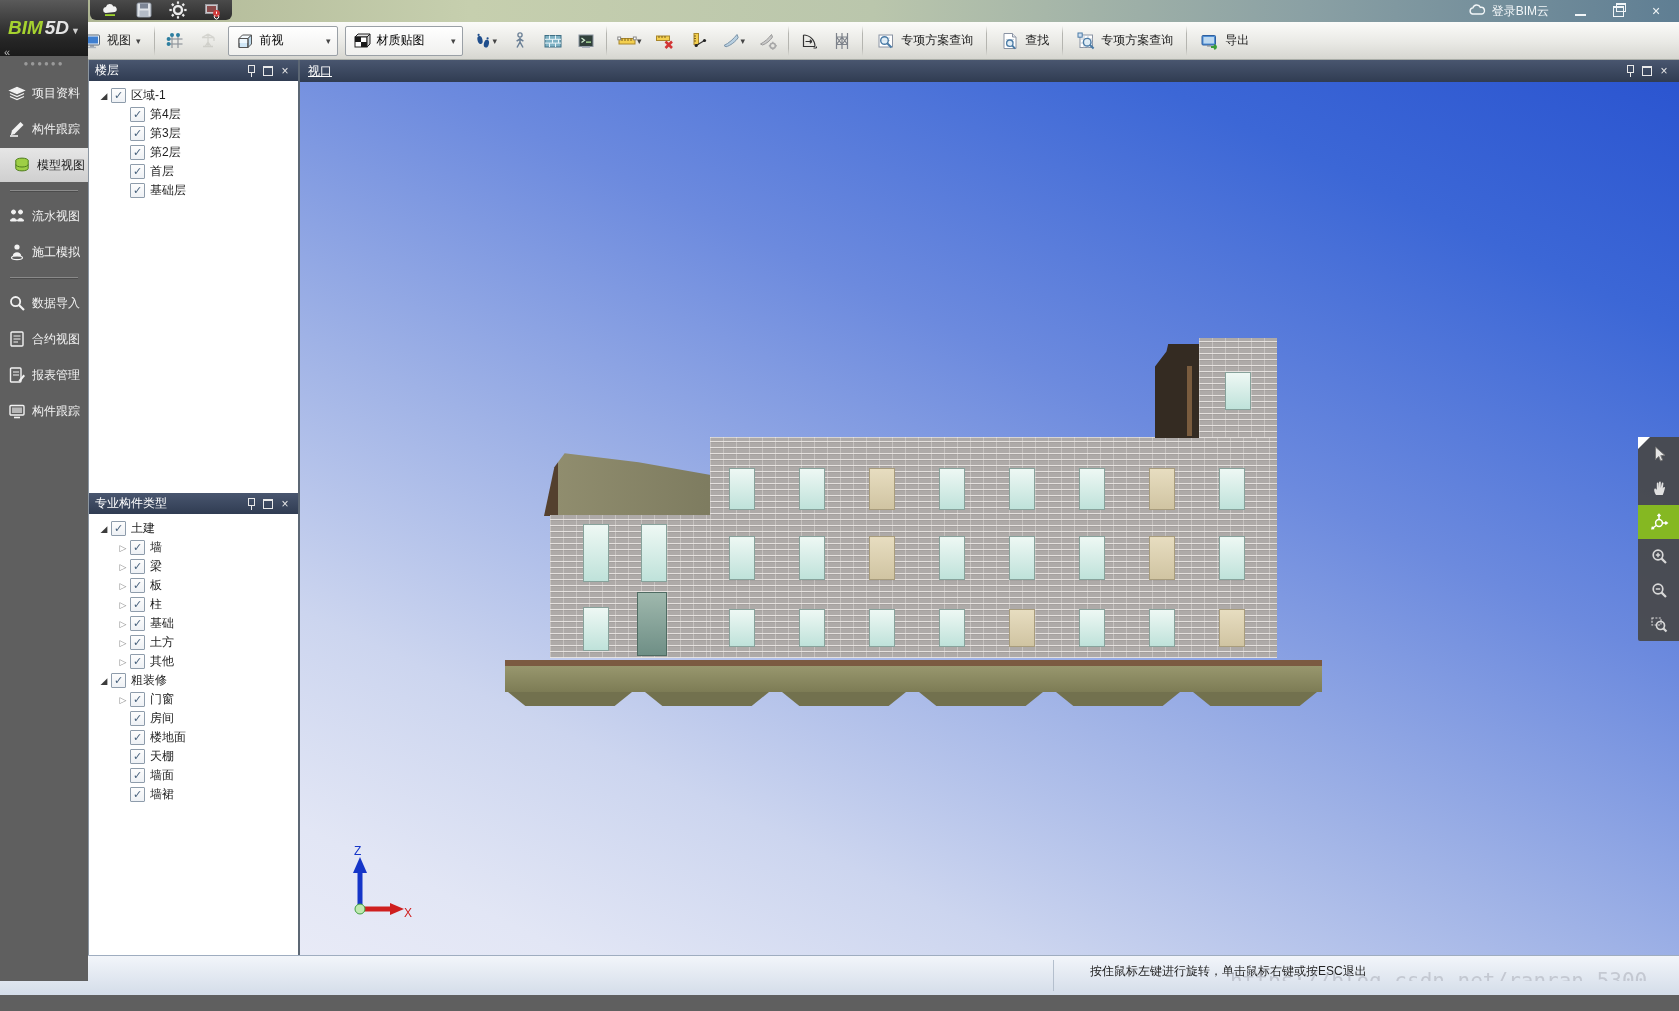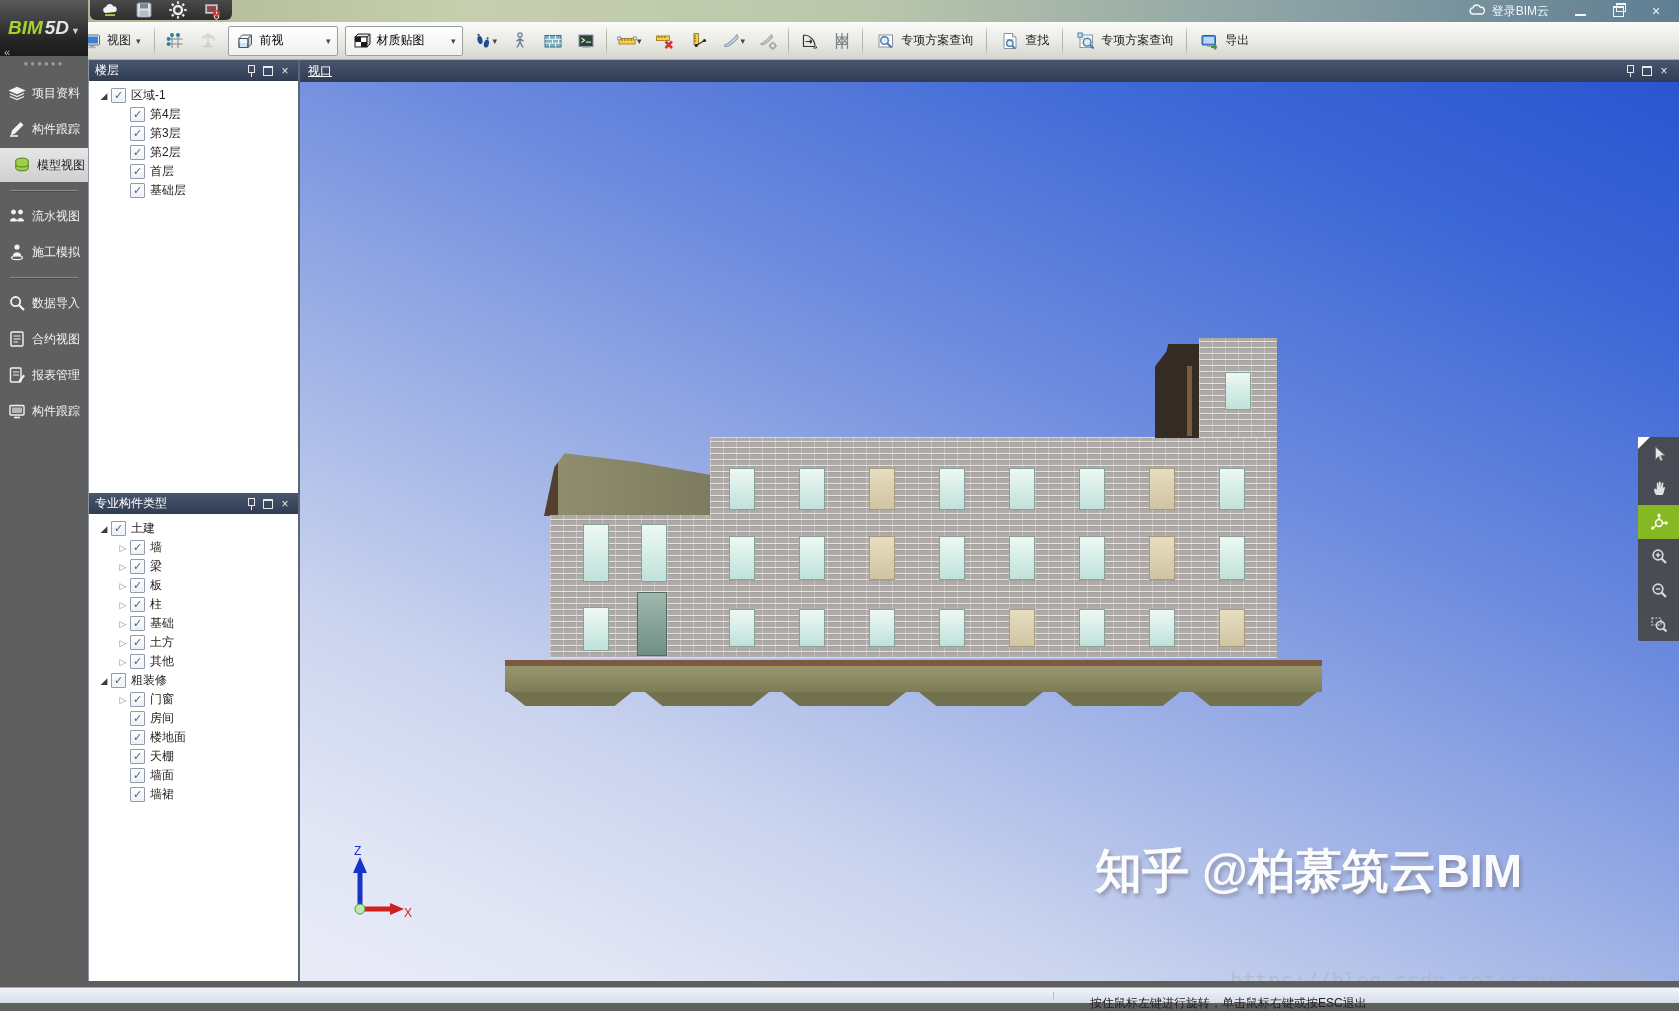--- a/index.html
+++ b/index.html
@@ -103,21 +103,21 @@
     font-family:"DejaVu Sans Mono",monospace;white-space:nowrap;z-index:40;}
 
   
   .rtools{position:absolute;right:0;top:355px;width:41px;background:rgba(72,72,72,.92);border-radius:2px 0 0 2px;}
   .rtools:before{content:"";position:absolute;left:0;top:0;border:6px solid transparent;
     border-top-color:#fff;border-left-color:#fff;}
   .rtool{width:41px;height:34px;display:flex;align-items:center;justify-content:center;}
   .rtool.active{background:#85b822;}
 
   
-  .statusbar{position:absolute;left:0;bottom:8px;width:100%;height:16px;
+  .statusbar{position:absolute;left:0;bottom:16px;width:100%;height:40px;
     background:linear-gradient(180deg,#f2f5fa,#d4dde9);border-top:1px solid #9fadc0;box-sizing:border-box;}
   .sb-vdiv{position:absolute;top:4px;bottom:4px;width:1px;background:#b4bfcd;}
   .status-msg{position:absolute;left:1090px;top:7px;color:#222;font-size:12px;}
 </style>
 </head>
 <body>
 
 <div class="app">
 
   <div class="titlebar">
@@ -748,21 +748,20 @@
       <svg class="axis-widget" width="72" height="78" viewBox="0 0 72 78">
         <line x1="20" y1="64" x2="20" y2="26" stroke="#1535c8" stroke-width="5"></line>
         <polygon points="20,12 13,28 27,28" fill="#1535c8"></polygon>
         <line x1="24" y1="64" x2="52" y2="64" stroke="#cf1f1f" stroke-width="5"></line>
         <polygon points="64,64 50,58 50,70" fill="#cf1f1f"></polygon>
         <circle cx="20" cy="64" r="5" fill="#bfe8b0" stroke="#3f9f3f"></circle>
         <text x="14" y="10" fill="#1535c8" font-size="12">Z</text>
         <text x="64" y="72" fill="#cf1f1f" font-size="12">X</text>
       </svg>
 
-      <div class="wm">知乎 @柏慕筑云BIM</div>
       <div class="wm2">https://blog.csdn.net/ranran_5300</div>
 
       <div class="rtools">
         <div class="rtool">
             <span class="tbi">
               <svg width="20" height="20" viewBox="0 0 20 20">
                 <path d="M6.5 3 L6.5 15.5 L9.8 12.5 L11.6 17 L13.6 16 L11.8 11.6 L16 11.4 Z" fill="#e6e6e6" stroke="#777"></path>
               </svg>
             </span>
           </div>

